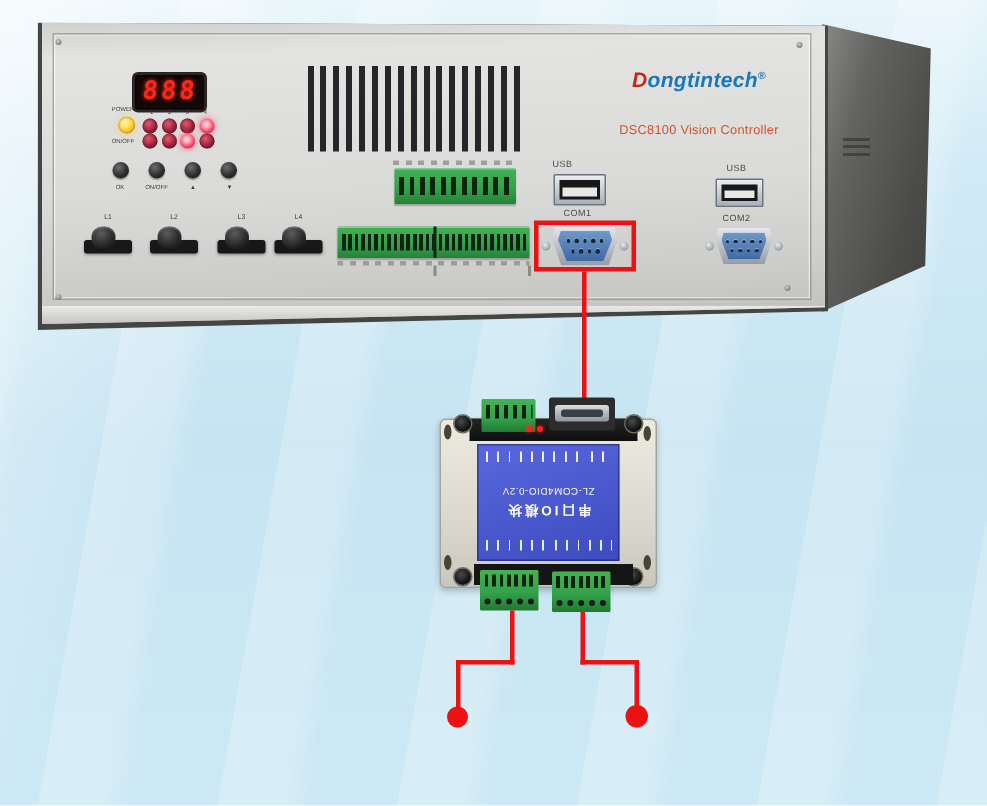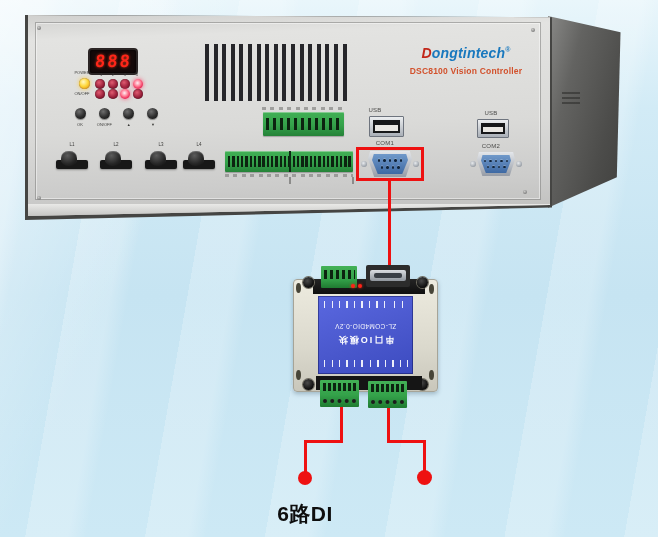--- a/index.html
+++ b/index.html
@@ -70,21 +70,21 @@
     background:radial-gradient(circle at 40% 30%,#5c5c5c,#262626 60%,#0e0e0e);
     box-shadow:inset 0 1px 1px rgba(255,255,255,.25);}
   
   .vents{position:absolute;left:180px;top:32px;width:146px;height:57px;
     background:repeating-linear-gradient(90deg,#26262a 0 4px,transparent 4px 8.6px);}
   
   .logo-wrap{position:absolute;left:375px;top:33px;width:132px;text-align:center;}
   .logo{font-size:14px;font-weight:bold;font-style:italic;color:var(--brand-blue);letter-spacing:.2px;}
   .logo .d{color:var(--brand-d-red);}
   .logo sup{font-size:7px;font-style:normal;}
-  .model-line{margin-top:5px;font-size:8.5px;font-weight:bold;color:var(--model-orange);letter-spacing:.2px;}
+  .model-line{margin-top:20px;font-size:8.5px;font-weight:normal;color:var(--model-orange);letter-spacing:.2px;}
   
   .tblock{position:absolute;background:linear-gradient(180deg,#42b055,var(--terminal-green) 55%,#258238);
     border-radius:1px;box-shadow:inset 0 1px 0 rgba(255,255,255,.35), 0 1px 1px rgba(0,0,0,.25);}
   .tblock .squares{position:absolute;left:2px;right:2px;top:25%;height:50%;
     background:repeating-linear-gradient(90deg,#0c2410 1px 4.2px,transparent 4.2px 8px);}
   .tblock.long .squares{background:repeating-linear-gradient(90deg,#0c2410 1px 3.4px,transparent 3.4px 5.3px);}
   .tblock .divider{position:absolute;left:50%;top:0;bottom:0;width:2px;background:#0d2a14;}
   .noise{position:absolute;height:3px;opacity:.75;
     background:repeating-linear-gradient(90deg,#8b8b89 0 4px,transparent 4px 8.4px);}
   .noise.v{width:2px;height:7px;background:#767674;}
@@ -354,14 +354,13 @@
   <div class="rv" style="left:340px;top:407px;height:36px;"></div>
   <div class="rh" style="left:304px;top:440px;width:39px;"></div>
   <div class="rv" style="left:304px;top:440px;height:33px;"></div>
   <div class="red-dot" style="left:298px;top:471px;width:14px;height:14px;"></div>
 
   <div class="rv" style="left:387px;top:408px;height:35px;"></div>
   <div class="rh" style="left:387px;top:440px;width:39px;"></div>
   <div class="rv" style="left:423px;top:440px;height:33px;"></div>
   <div class="red-dot" style="left:417px;top:470px;width:15px;height:15px;"></div>
 
-  <div class="callout-label" style="left:261px;top:500px;width:88px;">6路DI</div>
 </div>
 
 </body></html>

